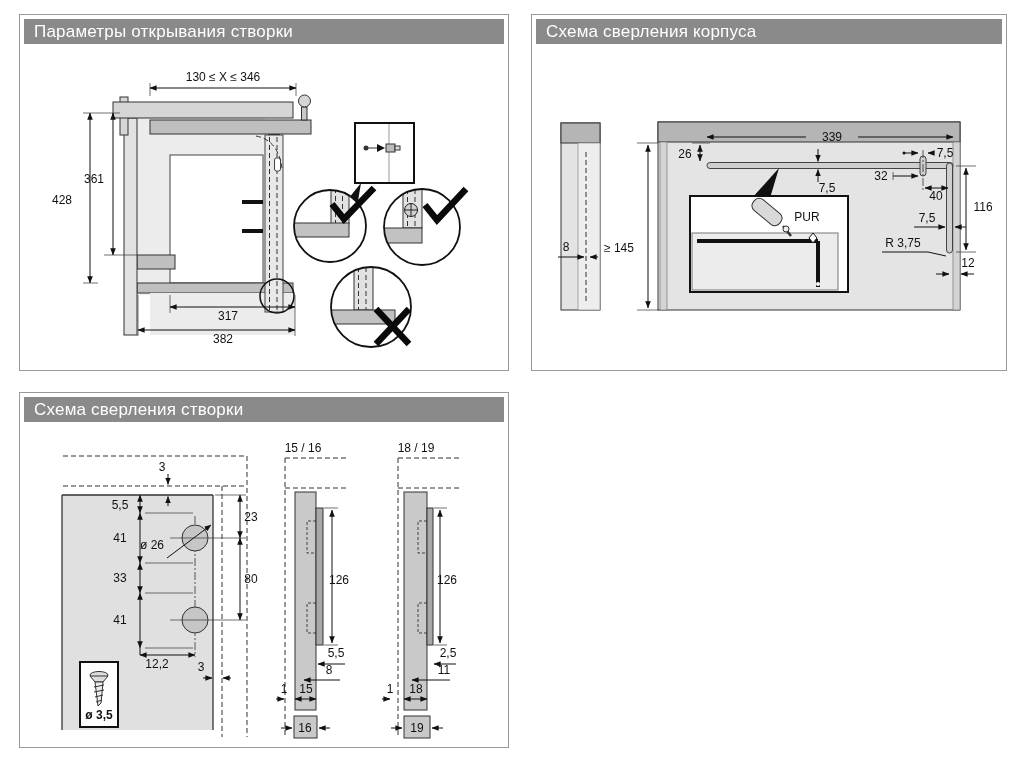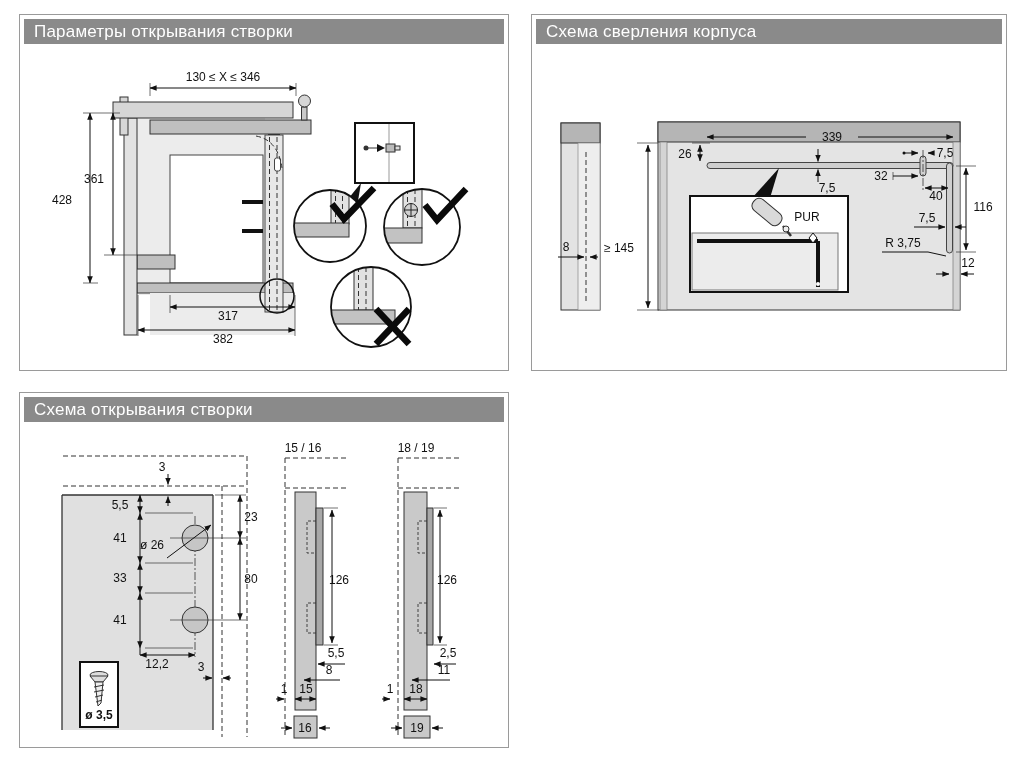--- a/index.html
+++ b/index.html
@@ -28,21 +28,21 @@
       <span>Параметры открывания створки</span>
     </div>
   </div>
   <div class="panel" style="left:531px;top:14px;width:476px;height:357px;">
     <div class="hdr">
       <span>Схема сверления корпуса</span>
     </div>
   </div>
   <div class="panel" style="left:19px;top:392px;width:490px;height:356px;">
     <div class="hdr">
-      <span>Схема открывания створки</span>
+      <span>Схема сверления створки</span>
     </div>
   </div>
 
   <svg class="overlay" width="1024" height="768" viewBox="0 0 1024 768">
     <defs>
       <marker id="arr" viewBox="0 0 10 10" refX="9.5" refY="5" markerWidth="7" markerHeight="7" orient="auto-start-reverse">
           <path d="M0,1 L10,5 L0,9 z" fill="#111"></path>
         </marker>
       <clipPath id="cA">
           <circle cx="330" cy="226" r="36"></circle>

